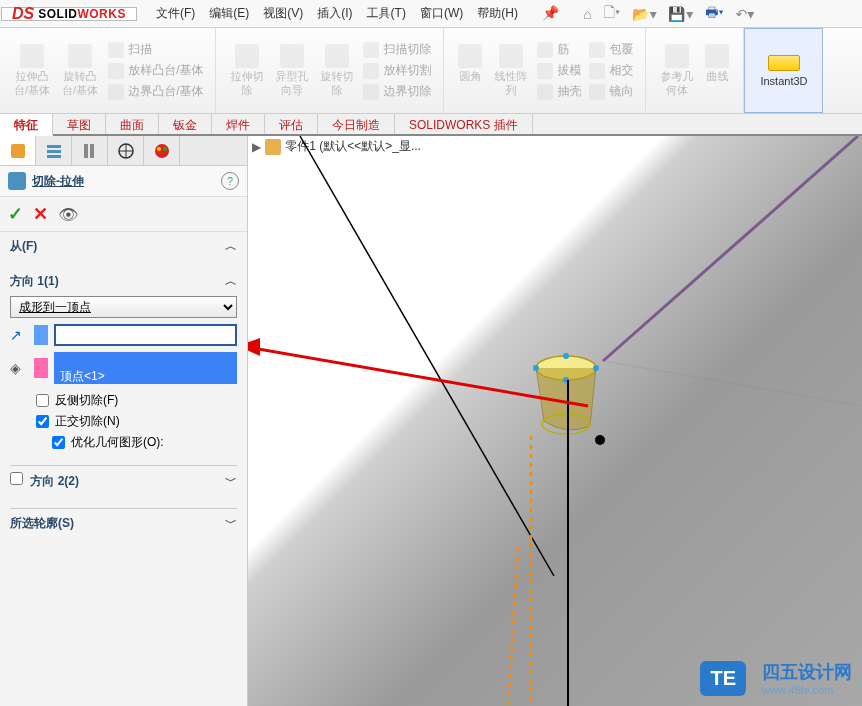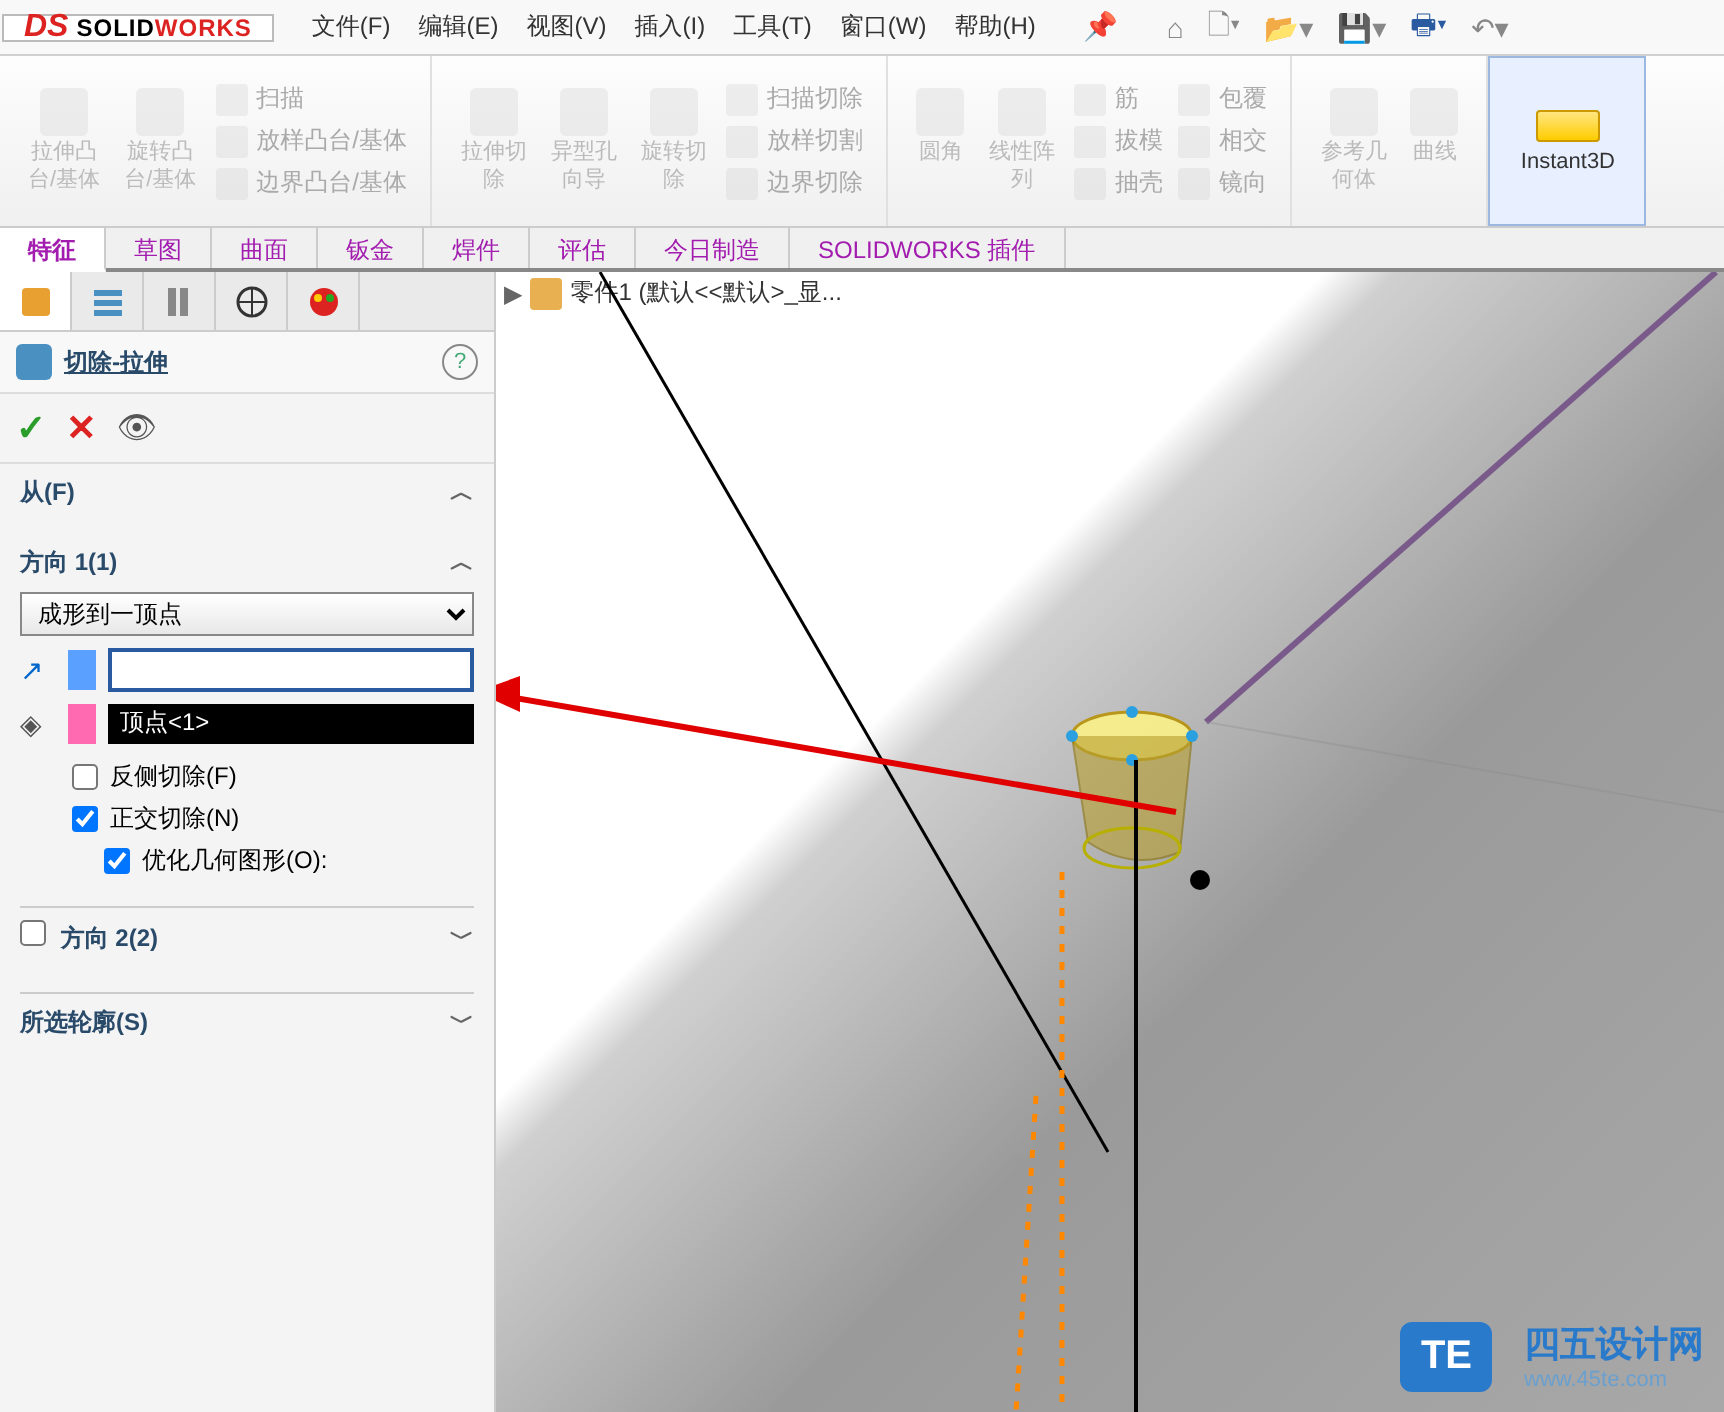--- a/index.html
+++ b/index.html
@@ -24,21 +24,21 @@
     .ribbon-big .icon { width: 24px; height: 24px; background: #ccc; opacity: 0.3; border-radius: 3px; }
     .ribbon-big .label { font-size: 11px; text-align: center; line-height: 1.2; white-space: pre-line; }
     .ribbon-small-list { display: flex; flex-direction: column; justify-content: center; gap: 4px; padding: 0 4px; }
     .ribbon-small { display: flex; align-items: center; gap: 4px; font-size: 11px; color: #aaa; }
     .ribbon-small .icon-s { width: 16px; height: 16px; background: #ccc; opacity: 0.3; border-radius: 2px; }
     .instant3d { background: #e8f0ff; border: 1px solid #9cb8e0; display: flex; flex-direction: column; align-items: center; justify-content: center; width: 79px; }
     .instant3d .ruler { width: 32px; height: 16px; background: linear-gradient(#ffe680, #ffcc00); border: 1px solid #cc9900; border-radius: 2px; margin-bottom: 4px; }
     .instant3d .label { color: #333; font-size: 11px; }
     
     .tabbar { height: 22px; display: flex; border-bottom: 2px solid #888; background: #f0f0f0; }
-    .tab { padding: 3px 14px; border-right: 1px solid #ccc; color: #a21caf; cursor: pointer; font-size: 12px; }
+    .tab { padding: 3px 14px; border-right: 1px solid #ccc; color: #b91c1c; cursor: pointer; font-size: 12px; }
     .tab.active { background: #fff; font-weight: bold; border-bottom: 2px solid #fff; margin-bottom: -2px; }
     
     .content { display: flex; height: calc(706px - 28px - 86px - 22px); }
     
     .panel { width: 248px; border-right: 1px solid #ccc; background: #f4f4f4; display: flex; flex-direction: column; }
     .panel-tabs { height: 30px; display: flex; border-bottom: 1px solid #ccc; background: #eaeaea; }
     .panel-tab { width: 36px; display: flex; align-items: center; justify-content: center; border-right: 1px solid #ccc; cursor: pointer; }
     .panel-tab.active { background: #fff; }
     .pt-icon { width: 18px; height: 18px; }
     
@@ -49,26 +49,26 @@
     
     .confirm-row { padding: 6px 8px; display: flex; align-items: center; gap: 10px; border-bottom: 1px solid #ddd; }
     .confirm-row .ok { color: #2a9d2a; font-size: 18px; cursor: pointer; font-weight: bold; }
     .confirm-row .cancel { color: #d22; font-size: 18px; cursor: pointer; font-weight: bold; }
     .confirm-row .eye { color: #555; font-size: 16px; cursor: pointer; }
     
     .section { padding: 6px 10px; }
     .section-head { display: flex; justify-content: space-between; align-items: center; font-weight: bold; color: #2a4a6a; margin-bottom: 6px; cursor: pointer; }
     .section-head .chevron { color: #666; }
     .select { width: 100%; height: 22px; border: 1px solid #888; background: #fff; padding: 0 4px; font-size: 12px; margin-bottom: 6px; }
-    .select.highlight { background: linear-gradient(#fff, #e8e8e8); }
+    .select.highlight { background: linear-gradient(#fff, #e8e8e8); text-decoration: underline; }
     .input-row { display: flex; align-items: center; gap: 6px; margin-bottom: 6px; }
     .input-row .arrow-icon { width: 18px; color: #0066cc; font-size: 14px; }
     .input-row .color-box { width: 14px; height: 20px; background: #5aa0ff; }
     .input-row input[type=text] { flex: 1; height: 22px; border: 2px solid #2a5aa0; padding: 0 4px; }
-    .input-row .vertex-box { flex: 1; height: 20px; background: #000000; color: #fff; padding: 1px 6px; font-size: 12px; }
+    .input-row .vertex-box { flex: 1; height: 20px; background: #3b82f6; color: #fff; padding: 16px 6px; font-size: 12px; }
     .input-row .cube-icon { width: 18px; color: #555; font-size: 14px; }
     .input-row .color-box2 { width: 14px; height: 20px; background: #ff6ab0; }
     .checkbox-row { display: flex; align-items: center; gap: 6px; padding: 2px 0 2px 26px; }
     .checkbox-row input { width: 13px; height: 13px; }
     .section-head.collapsed { border-top: 1px solid #ccc; padding-top: 6px; }
     .section-head.simple { font-weight: bold; }
     .section-head .cb { margin-right: 4px; }
     
     .viewport { flex: 1; position: relative; background: linear-gradient(135deg, #fff 0%, #fff 35%, #d0d0d0 38%, #9a9a9a 60%, #a8a8a8 100%); overflow: hidden; }
     .breadcrumb-bar { position: absolute; top: 2px; left: 4px; display: flex; align-items: center; gap: 4px; font-size: 12px; color: #333; }

